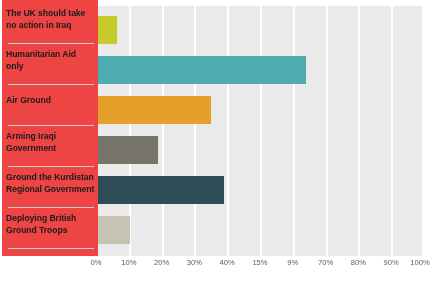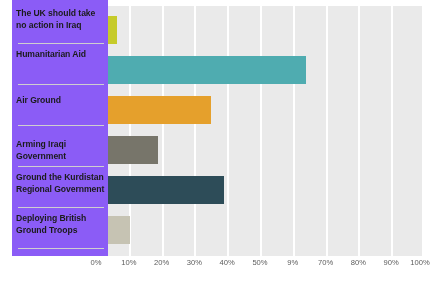--- a/index.html
+++ b/index.html
@@ -17,25 +17,25 @@
   #chart-root {
     position: relative;
     width: 440px;
     height: 292px;
     background: #ffffff;
   }
 
   
   #label-column {
     position: absolute;
-    left: 12px;
+    left: 2px;
     top: 0;
     width: 96px;
     height: 256px;
-    background: #8b5cf6;
+    background: #ef4444;
     z-index: 4;
   }
   .cat-label {
     position: absolute;
     left: 4px;
     width: 90px;
     box-sizing: border-box;
     font-size: 8.6px;
     font-weight: bold;
     color: #1b1b1b;
@@ -123,30 +123,31 @@
   <div id="label-column">
 
     <div class="cat-label" style="top:8px;">
       <div>The UK should take</div>
       <div>no action in Iraq</div>
     </div>
     <div class="cat-sep" style="top:43px;"></div>
 
     <div class="cat-label" style="top:49px;">
       <div>Humanitarian Aid</div>
+      <div>only</div>
     </div>
     <div class="cat-sep" style="top:84px;"></div>
 
     <div class="cat-label" style="top:95px;">
       <div>Air Ground</div>
       <div></div>
     </div>
     <div class="cat-sep" style="top:125px;"></div>
 
-    <div class="cat-label" style="top:131px;margin-top:8px;">
+    <div class="cat-label" style="top:131px;">
       <div>Arming Iraqi</div>
       <div>Government</div>
     </div>
     <div class="cat-sep" style="top:166px;"></div>
 
     <div class="cat-label" style="top:172px;">
       <div>Ground the Kurdistan</div>
       <div>Regional Government</div>
     </div>
     <div class="cat-sep" style="top:207px;"></div>
@@ -158,21 +159,21 @@
     <div class="cat-sep" style="top:248px;"></div>
 
   </div>
 
   <div id="x-axis">
     <span class="xtick" style="left:0px;">0%</span>
     <span class="xtick" style="left:32.8px;">10%</span>
     <span class="xtick" style="left:65.6px;">20%</span>
     <span class="xtick" style="left:98.4px;">30%</span>
     <span class="xtick" style="left:131.2px;">40%</span>
-    <span class="xtick" style="left:164px;">50%</span>
+    <span class="xtick" style="left:164px;">15%</span>
     <span class="xtick" style="left:196.8px;">9%</span>
     <span class="xtick" style="left:229.6px;">70%</span>
     <span class="xtick" style="left:262.4px;">80%</span>
     <span class="xtick" style="left:295.2px;">90%</span>
     <span class="xtick" style="left:324px;">100%</span>
   </div>
 
 </div>
 
 </body></html>

